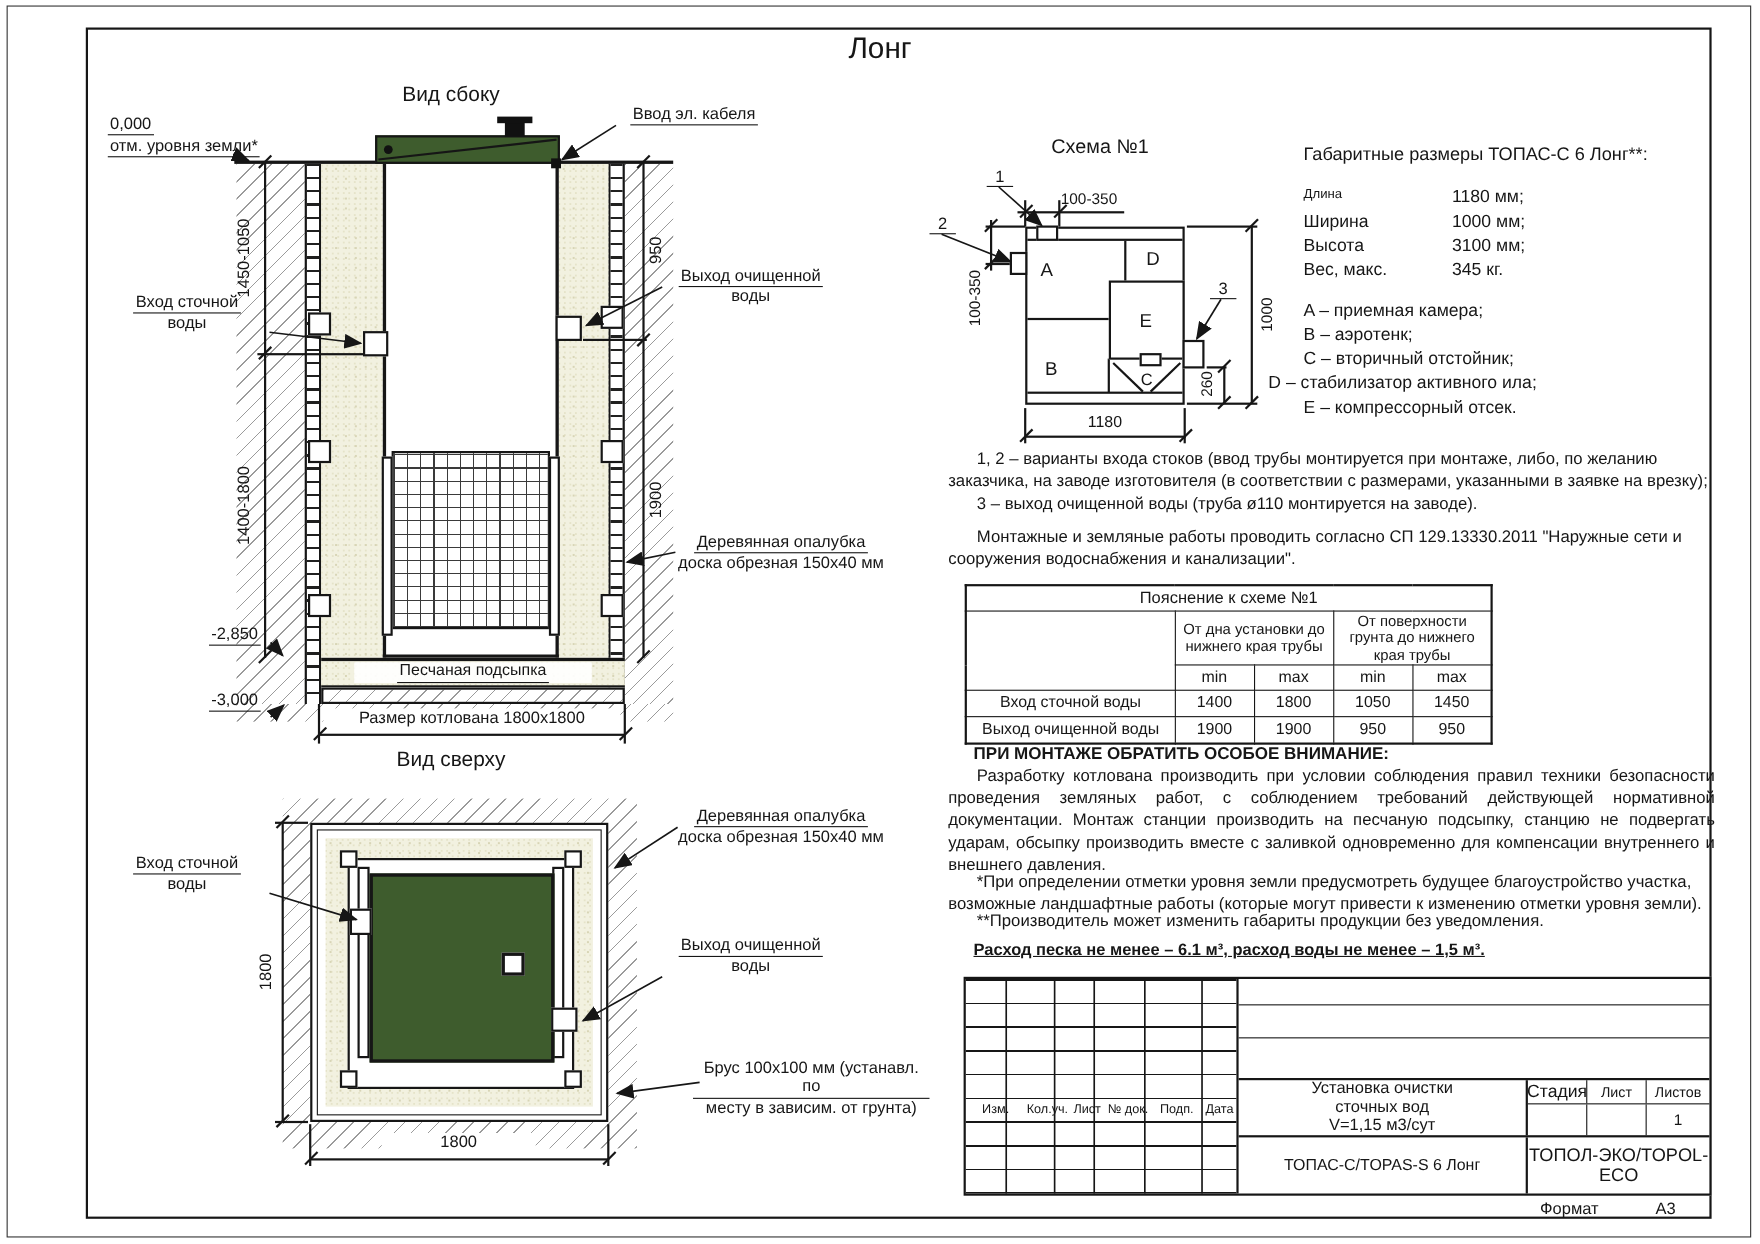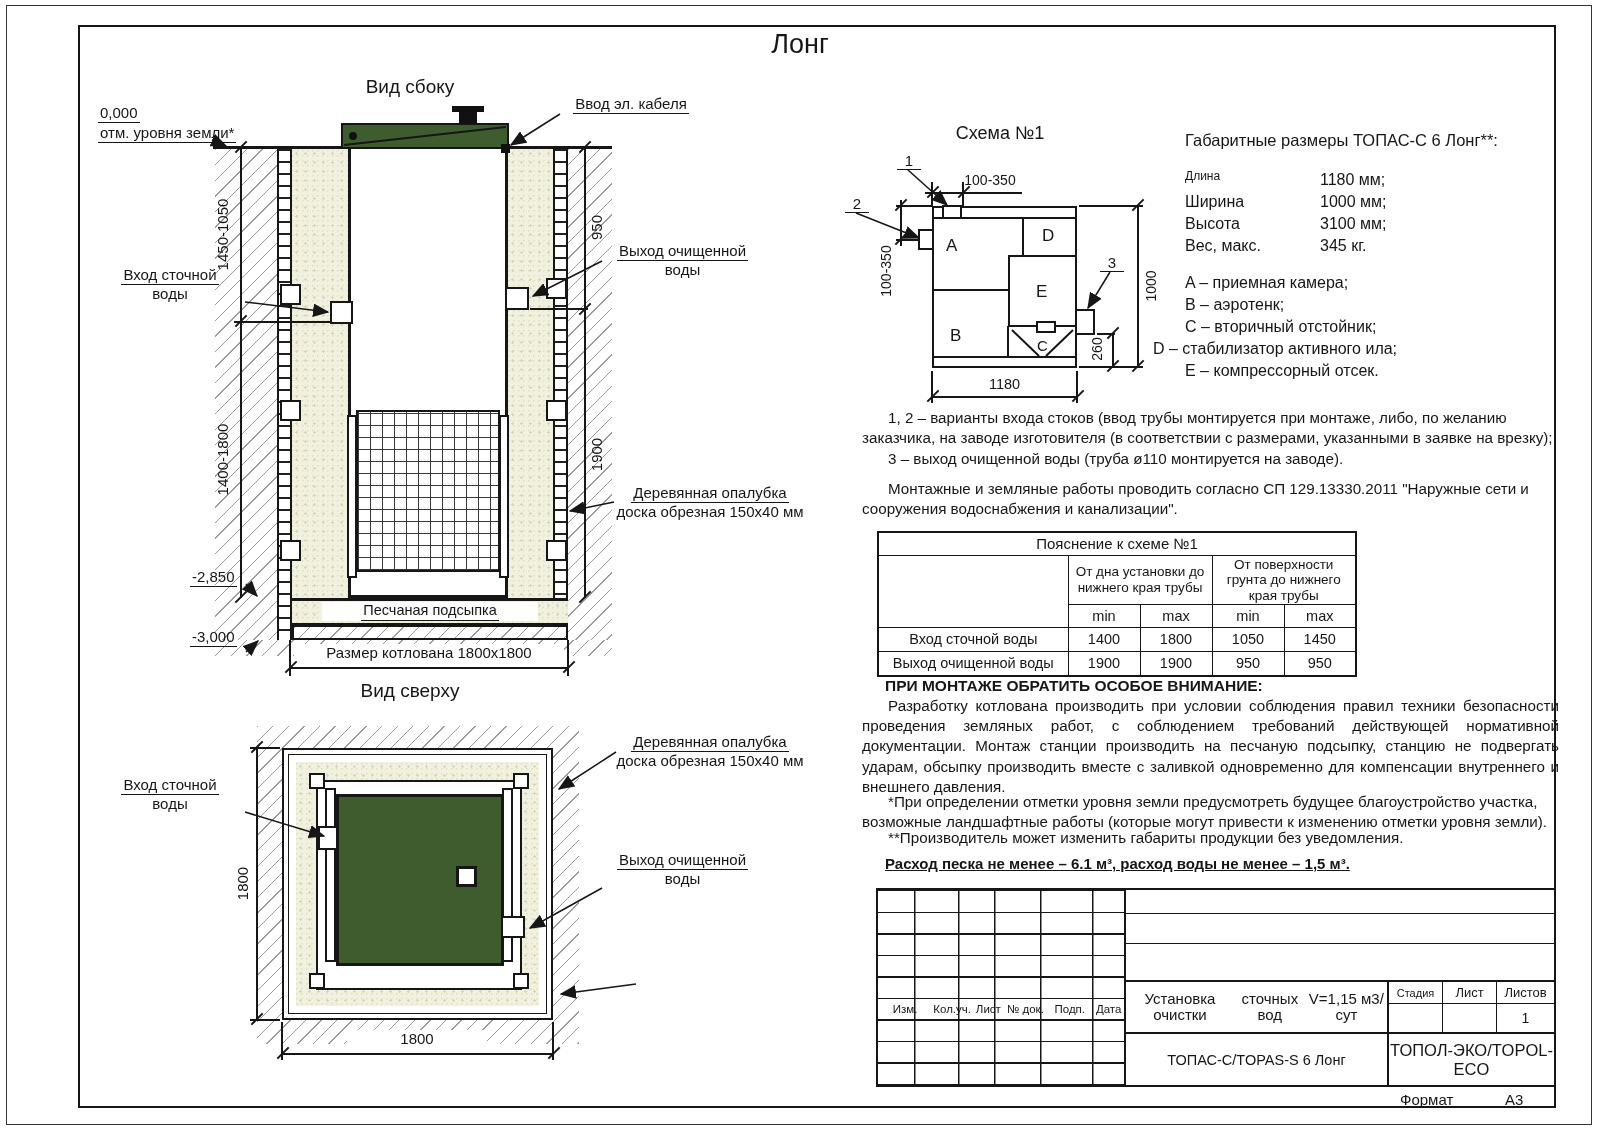--- a/index.html
+++ b/index.html
@@ -182,20 +182,24 @@
     <div>воды</div>
   </div>
   <div class="lbl" style="left:610px;top:733px;width:200px;">
     <div><span class="u">Деревянная опалубка</span></div>
     <div>доска обрезная 150х40 мм</div>
   </div>
   <div class="lbl" style="left:600px;top:851px;width:165px;">
     <div><span class="u">Выход очищенной</span></div>
     <div>воды</div>
   </div>
+  <div class="lbl" style="left:630px;top:962px;width:215px;">
+    <div><span class="u">Брус 100х100 мм (устанавл. по</span></div>
+    <div>месту в зависим. от грунта)</div>
+  </div>
 
   <div class="abs" style="left:930px;top:123px;width:140px;text-align:center;font-size:18px;z-index:10;">Схема №1</div>
 
   <div class="abs" style="left:932px;top:206px;width:145px;height:162px;background:#fff;border:2.5px solid #161616;box-sizing:border-box;z-index:20;"></div>
   <div class="ln" style="left:934px;top:217px;width:141px;height:2px;"></div>
   <div class="ln" style="left:934px;top:356px;width:141px;height:2px;"></div>
   <div class="ln" style="left:1022px;top:219px;width:2px;height:38px;"></div>
   <div class="ln" style="left:934px;top:289px;width:74px;height:2px;"></div>
   <div class="ln" style="left:1007px;top:326px;width:2px;height:31px;"></div>
   <div class="wbox" style="left:1008px;top:255px;width:69px;height:72px;border-width:2px;z-index:24;"></div>
@@ -323,28 +327,28 @@
         <span style="width:46px">№ док.</span>
         <span style="width:52px">Подп.</span>
         <span style="width:34px">Дата</span>
       </div>
     </div>
     <div class="tb-right">
       <div class="tbr-row" style="height:24px;"></div>
       <div class="tbr-row" style="height:30px;"></div>
       <div class="tbr-row" style="height:38px;border-bottom-width:2px;"></div>
       <div class="tbr-row" style="height:52px;border-bottom-width:2px;display:flex;">
-        <div class="cellc" style="width:263px;border-right:2px solid #161616;flex-direction:row;font-size:15px;line-height:1.1;">
+        <div class="cellc" style="width:263px;border-right:2px solid #161616;flex-direction:column;font-size:15px;line-height:1.1;">
           <div>Установка очистки</div>
           <div>сточных вод</div>
           <div>V=1,15 м3/сут</div>
         </div>
         <div style="flex:1;display:flex;flex-direction:column;">
           <div style="display:flex;height:22px;border-bottom:1.5px solid #161616;box-sizing:border-box;">
-            <div class="cellc" style="width:54px;border-right:1.5px solid #161616;font-size:11px;">Стадия</div>
+            <div class="cellc" style="width:54px;border-right:1.5px solid #161616;font-size:16px;">Стадия</div>
             <div class="cellc" style="width:54px;border-right:1.5px solid #161616;font-size:13px;">Лист</div>
             <div class="cellc" style="flex:1;font-size:13px;">Листов</div>
           </div>
           <div style="display:flex;flex:1;">
             <div class="cellc" style="width:54px;border-right:1.5px solid #161616;"></div>
             <div class="cellc" style="width:54px;border-right:1.5px solid #161616;"></div>
             <div class="cellc" style="flex:1;font-size:14px;">1</div>
           </div>
         </div>
       </div>

